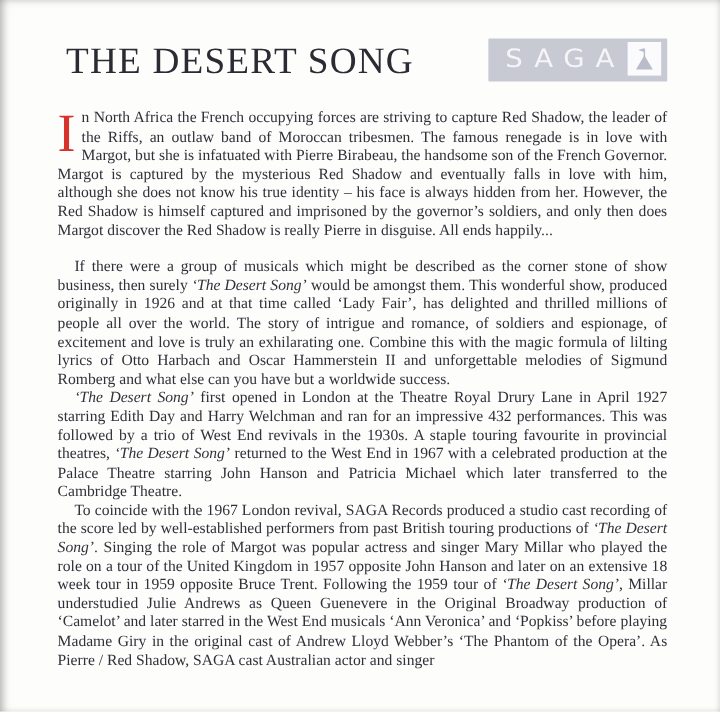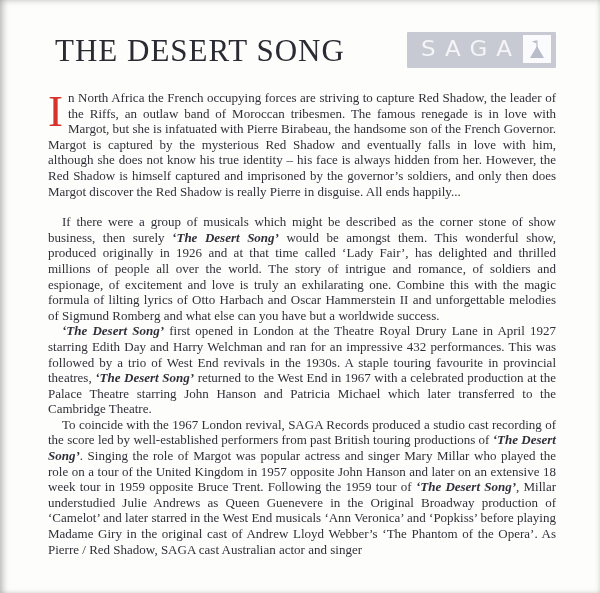--- a/index.html
+++ b/index.html
@@ -76,21 +76,21 @@
   .para.indent{text-indent:14px;}
   .para.gap-after{margin-bottom:15px;}
   .dropcap{
     float:left;
     font-size:45px;
     line-height:38px;
     color:var(--dropcap-color);
     padding:2px 5px 0 0;
     font-family:"Liberation Serif", serif;
   }
-  .bi{font-weight:bold;font-style:italic;}
+  .bi{font-weight:normal;font-style:italic;}
   .i{}
 </style>
 </head>
 <body>
 
 <div class="page">
   <div class="header">
     <h1 class="page-title">THE DESERT SONG</h1>
     <div class="logo">
       <span class="logo-label">SAGA</span>

